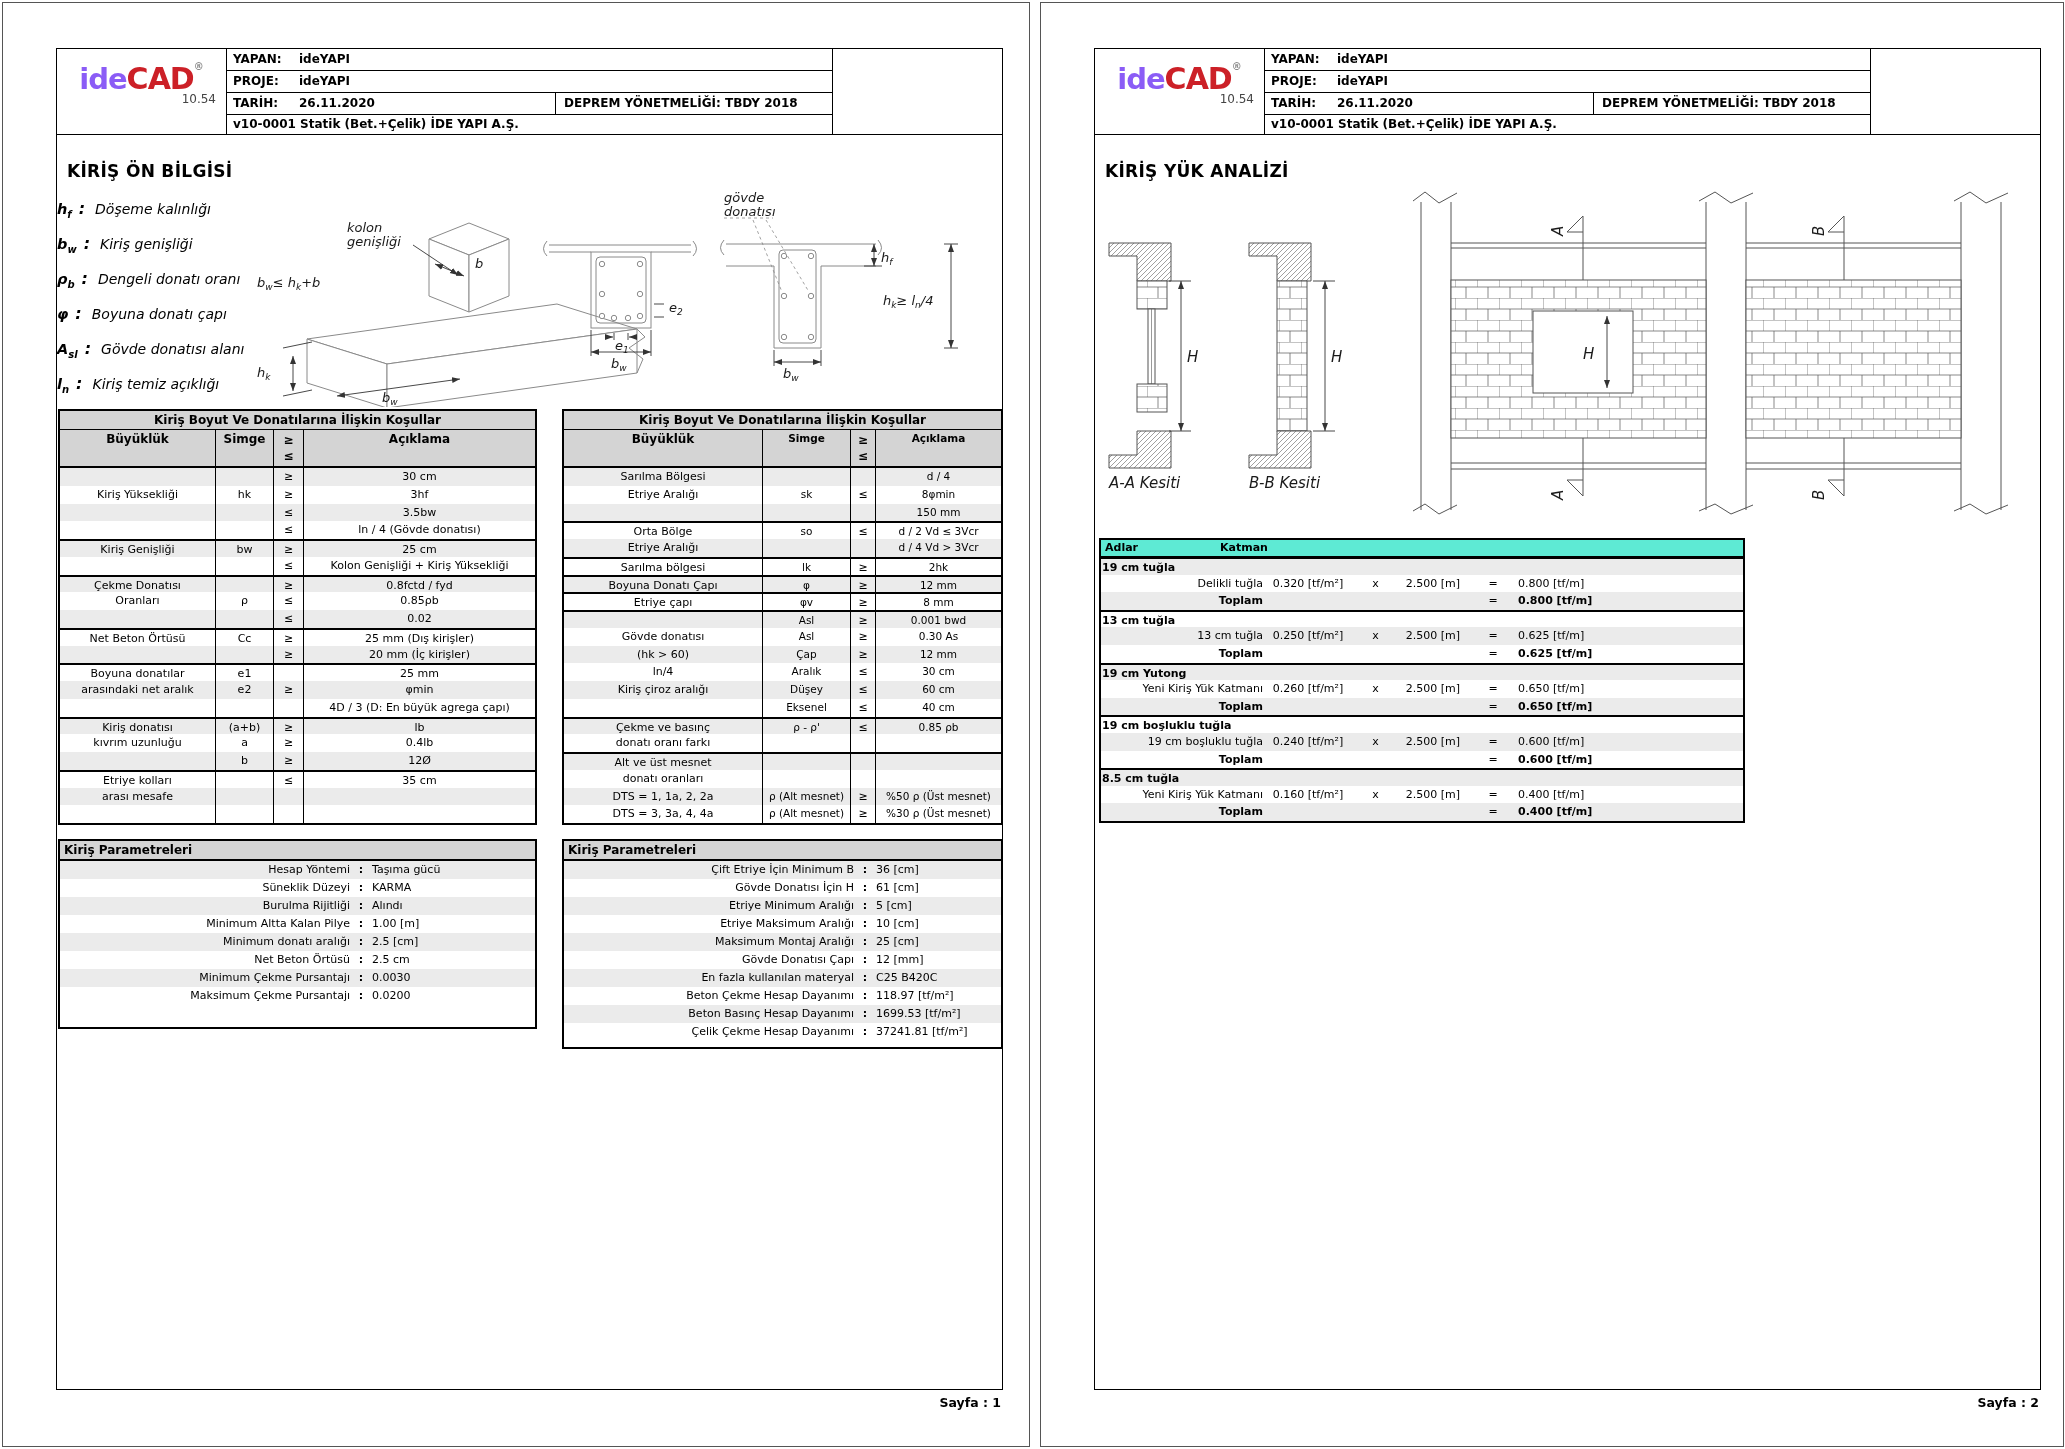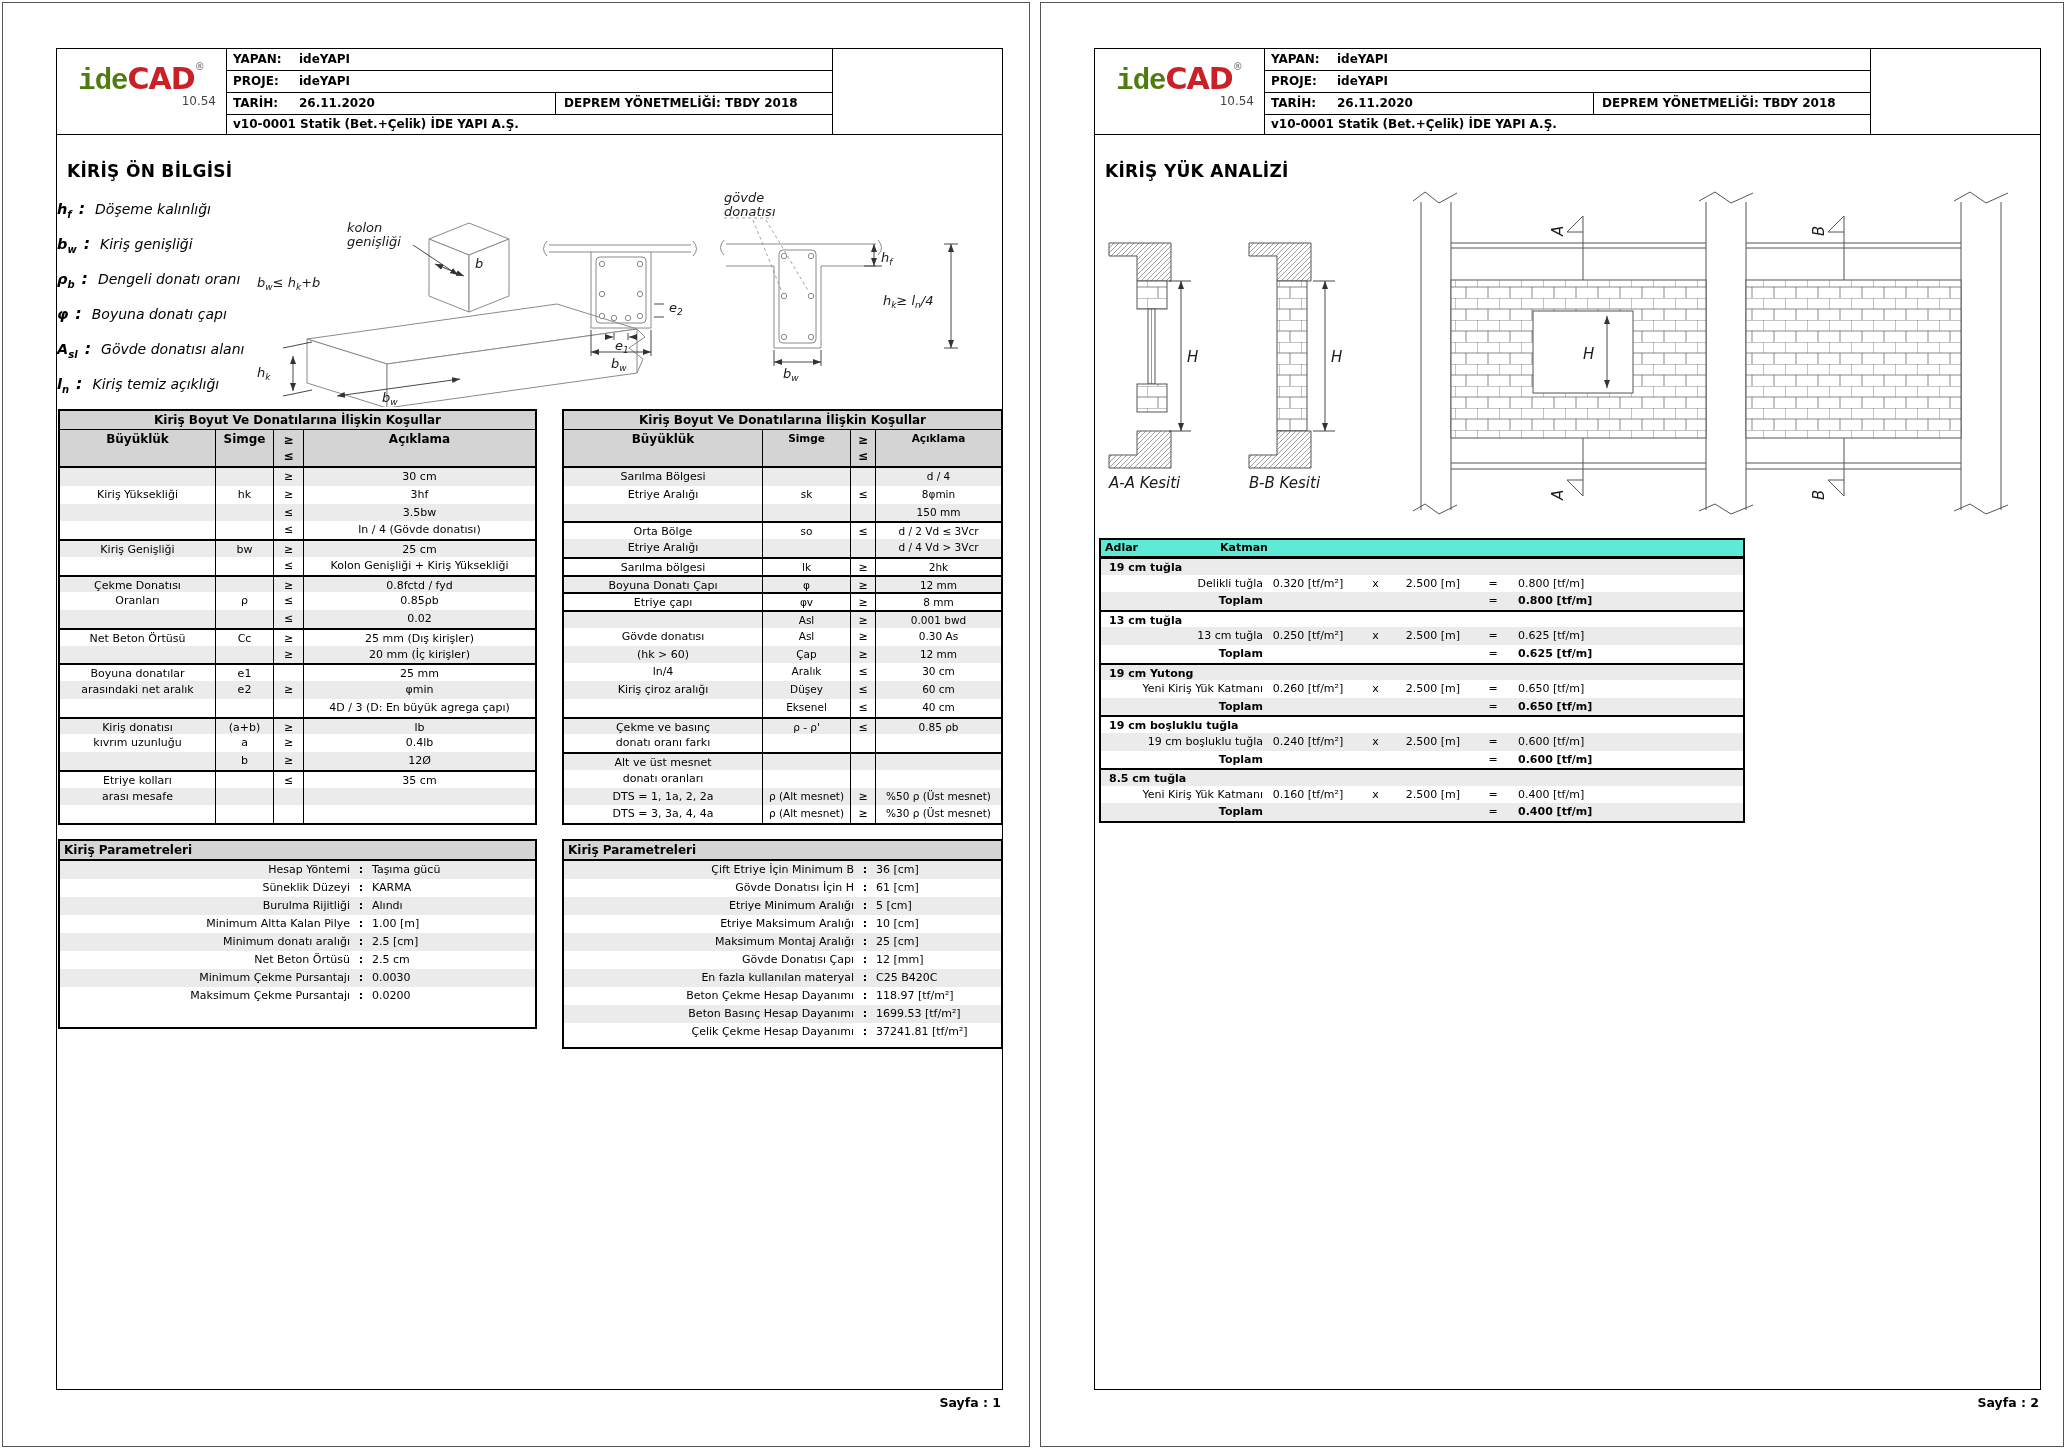--- a/index.html
+++ b/index.html
@@ -4,21 +4,21 @@
 <style>
   html,body{margin:0;padding:0;background:#fff;}
   body{width:2065px;height:1449px;position:relative;font-family:"DejaVu Sans",sans-serif;color:#000;}
   .page{position:absolute;top:2px;width:1022px;height:1443px;border:1px solid #555;background:#fff;}
   #p1{left:2px;width:1026px;}
   #p2{left:1040px;}
   .frame{position:absolute;left:53px;top:45px;width:945px;height:1340px;border:1px solid #000;}
   
   .hdr{position:absolute;left:0;top:0;width:945px;height:85px;border-bottom:1px solid #000;font-size:12px;font-weight:bold;}
   .logo-cell{position:absolute;left:0;top:0;width:170px;height:85px;border-right:1px solid #000;text-align:center;padding-top:12px;box-sizing:border-box;}
-  .logo-ide{font-size:29px;color:#4d7c0f;letter-spacing:-1px;font-family:Liberation Mono, monospace;}
+  .logo-ide{font-size:29px;color:#8b5cf6;letter-spacing:-1px;}
   .logo-cad{font-size:30px;color:#cc2027;font-weight:800;letter-spacing:-1px;}
   .logo-reg{font-size:10px;color:#888;vertical-align:top;}
   .logo-ver{font-size:12px;color:#444;text-align:right;padding-right:10px;margin-top:-4px;font-weight:normal;}
   .hrow{position:absolute;left:170px;width:605px;height:21px;line-height:21px;white-space:nowrap;}
   .hrow.rb{border-bottom:1px solid #000;}
   .r1{top:0;} .r2{top:22px;} .r3{top:44px;} .r4{top:66px;height:19px;line-height:19px;}
   .hlabel{display:inline-block;width:66px;padding-left:6px;}
   .deprem{position:absolute;left:328px;top:0;width:300px;height:21px;border-left:1px solid #000;padding-left:8px;box-sizing:border-box;}
   .hempty{position:absolute;left:775px;top:0;width:170px;height:85px;border-left:1px solid #000;}
   
@@ -57,21 +57,21 @@
   .pvalue{flex:1;text-align:left;white-space:nowrap;}
   
   .ltable{position:absolute;border:2px solid #000;background:#fff;font-size:11px;}
   .ltitle{height:16px;line-height:16px;background:#5eead4;border-bottom:1px solid #000;font-weight:bold;display:flex;}
   .lt1{padding-left:4px;width:115px;}
   .lbody div.lrow{display:flex;height:17.6px;line-height:17.5px;box-sizing:border-box;white-space:nowrap;}
   .lbody div.lrow:nth-of-type(odd){background:#ebebeb;}
   .ln{width:162px;text-align:right;} .lu{width:90px;text-align:center;} .lx{width:45px;text-align:center;}
   .ll{width:70px;text-align:center;} .le{width:50px;text-align:center;} .lr{width:63px;text-align:right;}
   .lrow.t-group{border-top:2px solid #000;}
-  .t-group .ln{width:630px;text-align:left;font-weight:bold;padding-left:8px;}
+  .t-group .ln{width:630px;text-align:left;font-weight:bold;padding-left:1px;}
   .t-total .ln,.t-total .lr{font-weight:bold;}
   
   .pagefoot{position:absolute;top:1392px;left:53px;width:945px;text-align:right;font-weight:bold;font-size:12.5px;}
 </style>
 </head>
 <body>
 
 <div class="page" id="p1">
   <div class="frame">
 

